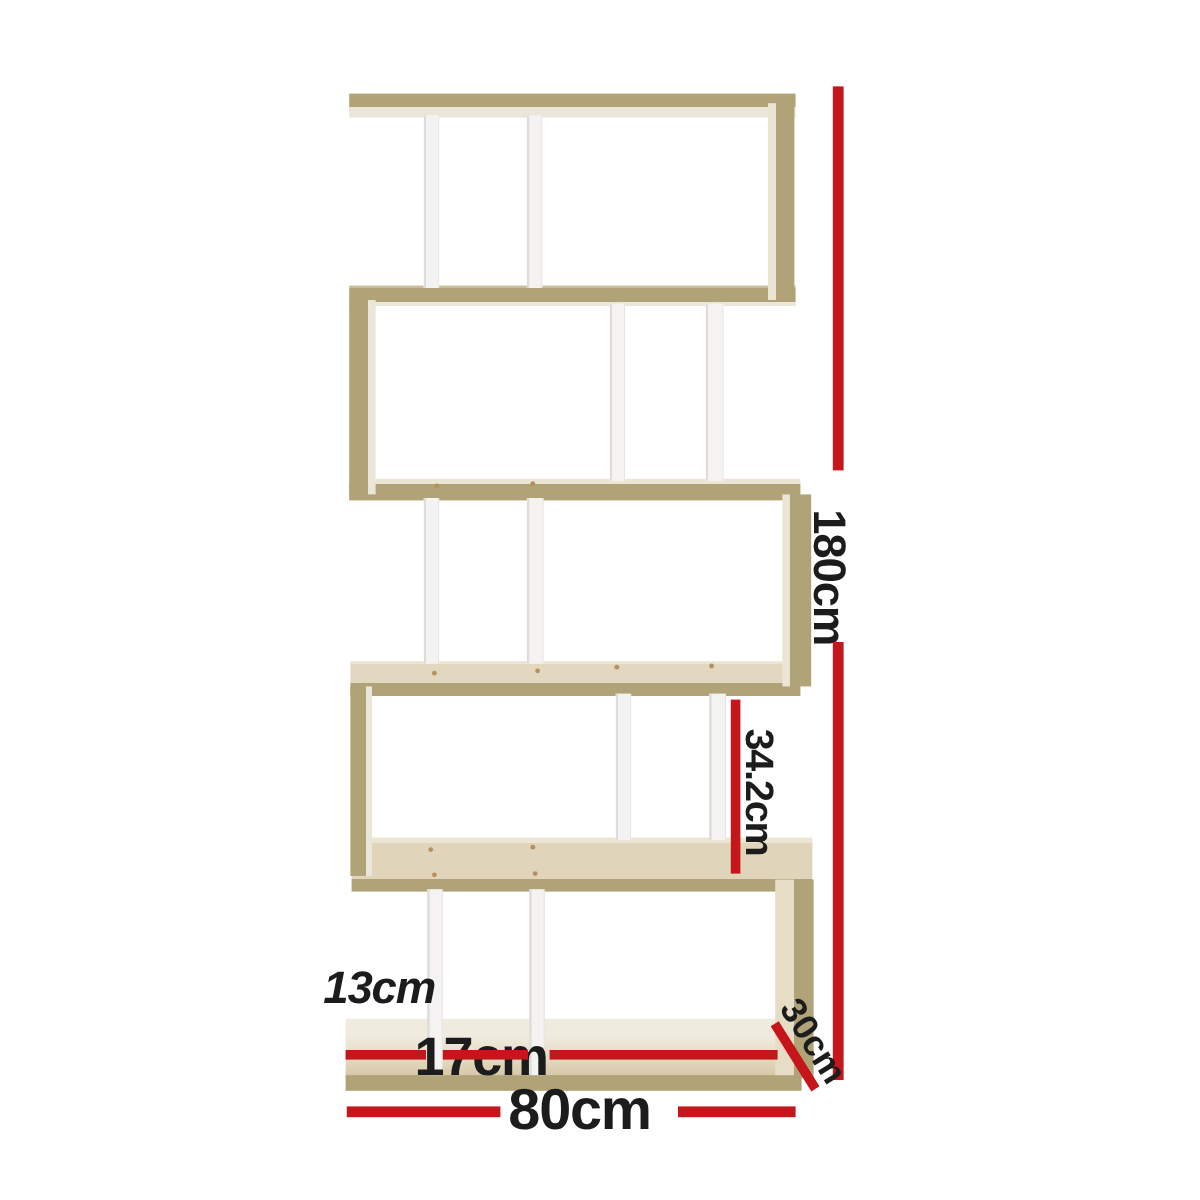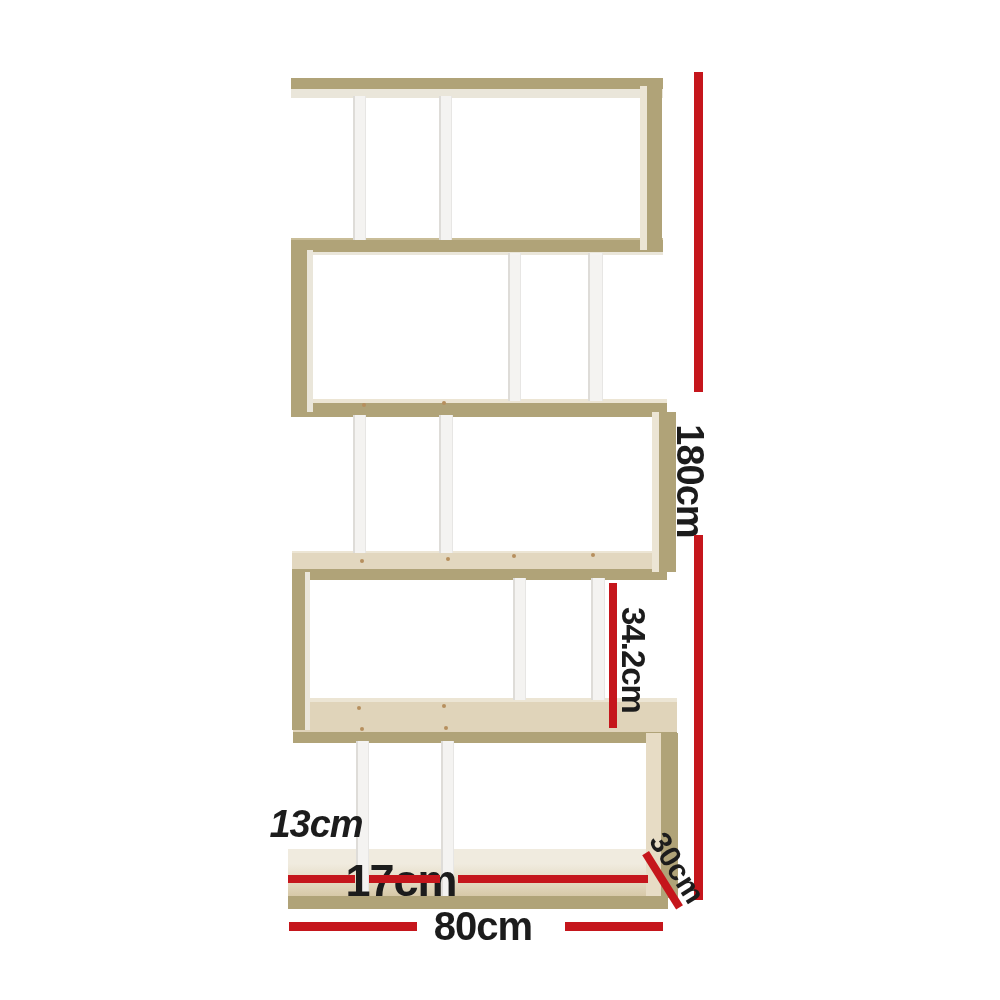--- a/index.html
+++ b/index.html
@@ -76,21 +76,21 @@
   }
   .ctr{transform:translate(-50%,-50%);}
   .rot90{transform:translate(-50%,-50%) rotate(90deg);}
   .rot58{transform:translate(-50%,-50%) rotate(58deg);}
   .lab-height{left:690px;top:481px;font-size:38px;}
   .lab-gap{left:633px;top:660px;font-size:33px;}
   .lab-13{left:316px;top:824px;font-size:38px;font-style:italic;}
   .lab-17{left:401px;top:880px;font-size:45px;}
   .lab-45{left:552px;top:855px;font-size:38px;}
   .lab-depth{left:677px;top:868px;font-size:30px;letter-spacing:0;}
-  .lab-width{left:483px;top:926px;font-size:40px;}
+  .lab-width{left:483px;top:926px;font-size:48px;}
 </style>
 </head>
 <body>
 
 <div class="stage">
 
   <div style="position:absolute;left:0;top:0;width:100%;height:100%;">
     <div class="base-face face-grain"></div>
 
     <div class="board-a wood-edge-grain"></div>

